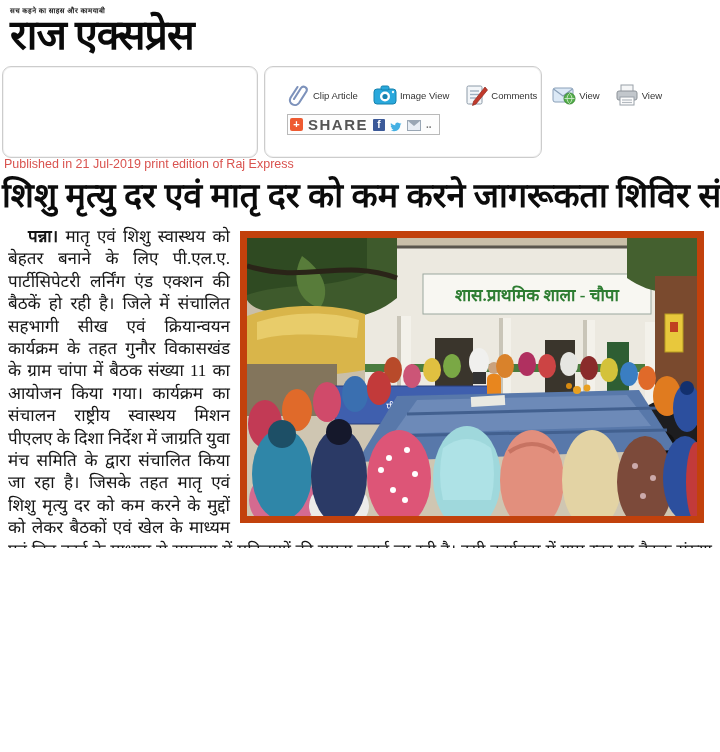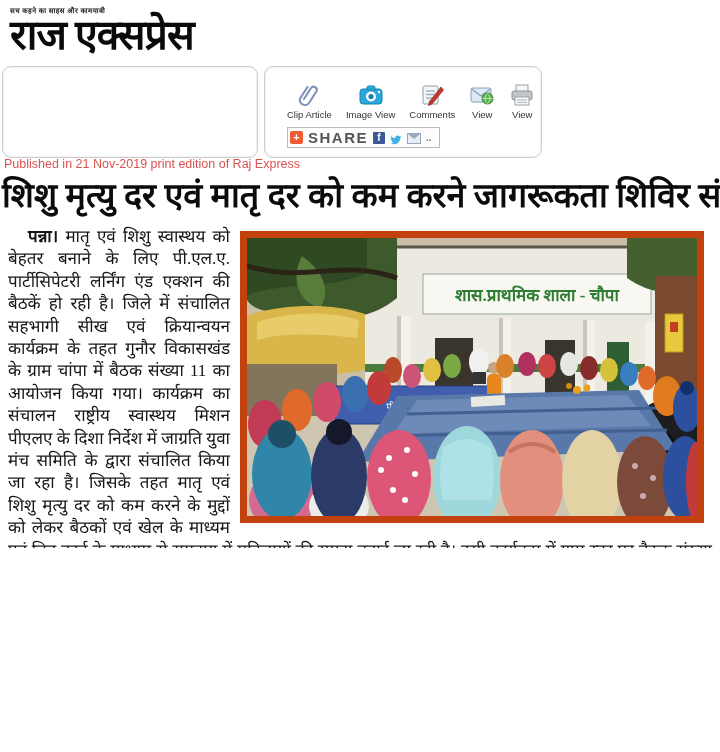--- a/index.html
+++ b/index.html
@@ -14,21 +14,21 @@
 
   
   .card{position:absolute;background:#fff;border:1px solid #ccc;border-radius:9px;
         box-shadow:0 0 0 1px #f2f2f2 inset;}
   .card-left{left:2px;top:66px;width:254px;height:90px;}
   .card-right{left:264px;top:66px;width:276px;height:90px;}
 
   
   .tool-row{display:flex;gap:14px;padding:16px 10px 0 22px;
             font-family:"Liberation Sans","DejaVu Sans",sans-serif;}
-  .tool{display:flex;flex-direction:column;align-items:center;gap:2px;cursor:pointer;}
+  .tool{display:flex;flex-direction:row;align-items:center;gap:2px;cursor:pointer;}
   .tool .lbl{font-size:9.5px;color:#333;white-space:nowrap;}
   .tool svg{display:block;}
 
   .share-bar{display:inline-flex;align-items:center;gap:5px;margin:7px 0 0 22px;
              border:1px solid #b9b9b9;background:#fdfdfd;padding:1px 7px 1px 2px;
              font-family:"Liberation Sans","DejaVu Sans",sans-serif;}
   .share-plus{width:13px;height:13px;border-radius:2px;background:#ee5a31;color:#fff;
               font-size:11px;line-height:13px;text-align:center;font-weight:700;}
   .share-lbl{font-size:15px;color:#555;letter-spacing:1.5px;font-weight:700;}
   .share-ico{width:12px;height:12px;display:inline-block;}
@@ -139,21 +139,21 @@
       <span class="share-ico">
         <svg width="12" height="12" viewBox="0 0 12 12">
           <path d="M11 2.5 c-.4.3-.9.4-1.3.5 .5-.3.8-.7 1-1.3 -.5.3-1 .5-1.5.6 C8.7 1.8 8.1 1.5 7.4 1.5 c-1.2 0-2.2 1-2.2 2.2 0 .2 0 .4.1.5 C3.5 4.1 2 3.3 1 2 0.8 2.4 0.7 2.7 0.7 3.2 c0 .8.4 1.4 1 1.8 -.4 0 -.7 -.1 -1 -.3 0 1.1.8 2 1.8 2.2 -.3.1-.6.1-1 0 .3.9 1.1 1.5 2.1 1.5 C2.8 9.1 1.8 9.4 0.8 9.3 c1 .6 2.1 1 3.3 1 4 0 6.2 -3.3 6.2 -6.2 v-.3 c.4-.3.8-.7 1.1-1.1z" fill="#45b0e3"></path>
         </svg>
       </span>
       <span class="share-ico env"></span>
       <span class="more">..</span>
     </div>
   </div>
 
-  <div class="published">Published in 21 Nov-2019 print edition of Raj Express</div>
+  <div class="published">Published in 21 Jul-2019 print edition of Raj Express</div>
 
   <div class="headline">शिशु मृत्यु दर एवं मातृ दर को कम करने जागरूकता शिविर संपन्न</div>
 
   <div class="body-wrap">
     <div class="photo-frame">
       <svg width="450" height="278" viewBox="0 0 450 278">
 
         <rect x="0" y="0" width="450" height="278" fill="#c9bfa9"></rect>
         <rect x="0" y="168" width="450" height="110" fill="#cfc6b2"></rect>
 

